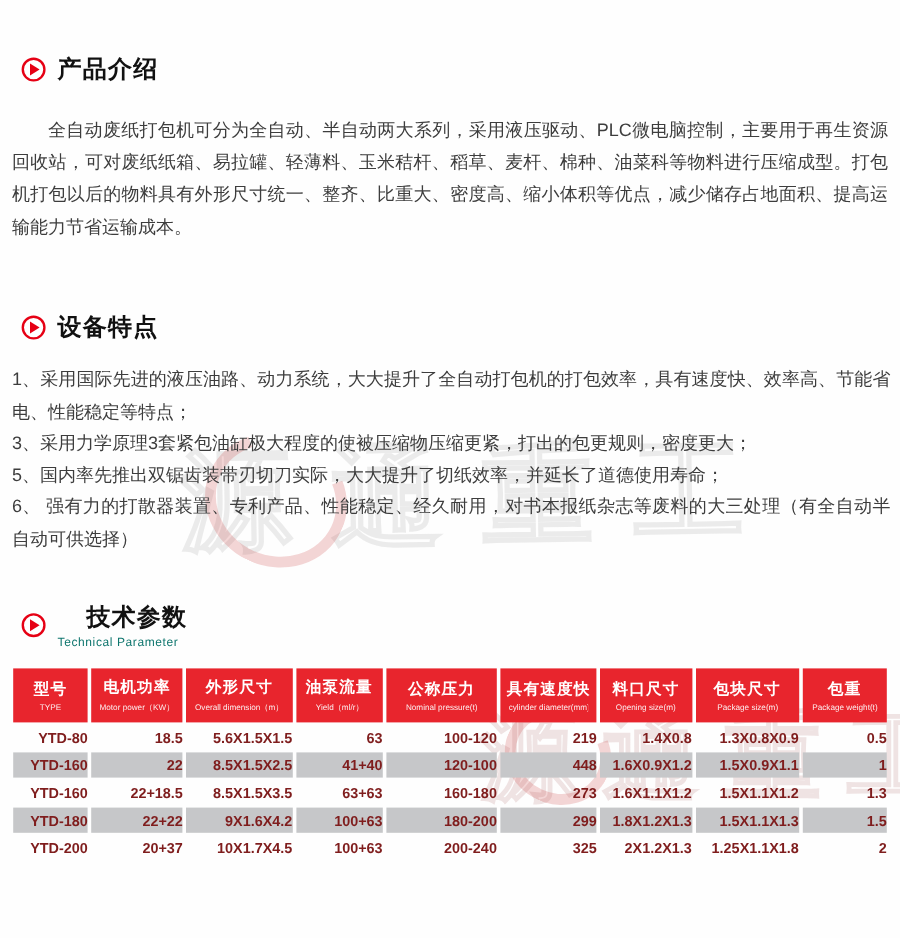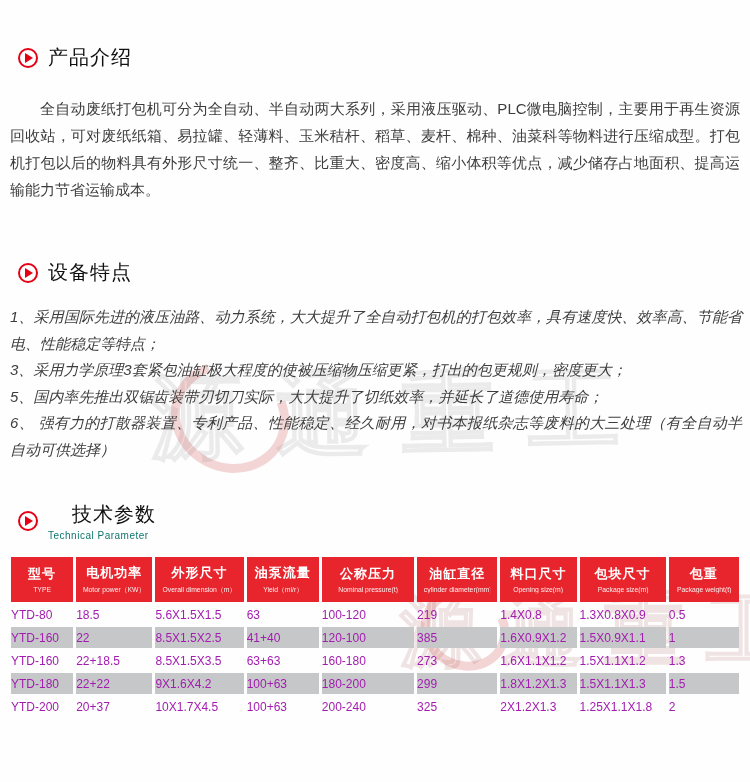--- a/index.html
+++ b/index.html
@@ -6,30 +6,30 @@
   html,body { width:750px; height:782px; background:#ffffff; overflow:hidden;
     font-family:"Liberation Sans","DejaVu Sans",sans-serif; }
   .page { position:relative; width:750px; height:782px; background:#fefefe; padding-top:44px; }
 
   
   .sec-header { display:flex; align-items:center; gap:10px; margin-left:18px; }
   .play-icon { flex:0 0 auto; width:20px; height:20px; border:2px solid #e60014;
     border-radius:50%; display:inline-flex; align-items:center; justify-content:center; background:#fff; }
   .play-icon .tri { width:0; height:0; border-left:8px solid #e60014;
     border-top:5px solid transparent; border-bottom:5px solid transparent; margin-left:2px; }
-  .sec-title { font-size:20px; font-weight:normal; color:#111; letter-spacing:1px; }
+  .sec-title { font-size:20px; font-weight:bold; color:#111; letter-spacing:1px; }
   .sec-sub { font-size:10px; color:#0f766e; margin-top:2px; letter-spacing:0.5px; }
 
   
   .intro-text { margin:24px 10px 10px 10px; font-size:15px; line-height:27px; color:#3d3d3d;
     text-indent:2em; text-align:justify; }
 
   
   .features-wrap { margin-top:56px; }
-  .feature-list { margin:18px 8px 0 10px; position:relative; z-index:2;font-style:italic; }
+  .feature-list { margin:18px 8px 0 10px; position:relative; z-index:2; }
   .feature-item { font-size:15px; line-height:26.5px; color:#3d3d3d; text-align:justify; }
 
   
   .watermark { position:absolute; z-index:1; pointer-events:none; white-space:nowrap;
     font-size:92px; font-weight:bold; letter-spacing:34px; color:transparent;
     -webkit-text-stroke:1.5px rgba(175,175,175,0.42); opacity:0.55; }
   .wm1 { top:352px; left:150px; transform:rotate(-1deg); }
   .wm2 { top:578px; left:400px; font-size:80px; letter-spacing:22px;
     -webkit-text-stroke:1.5px rgba(185,130,130,0.40); }
   .wm-swirl { position:absolute; z-index:1; pointer-events:none; width:120px; height:110px;
@@ -43,22 +43,22 @@
   .spec-table { width:734px; margin:14px 8px 0 8px; border-collapse:separate;
     border-spacing:3px 2px; table-layout:fixed; position:relative; z-index:2; }
   .spec-table col.c1{width:62px}.spec-table col.c2{width:76px}.spec-table col.c3{width:88px}
   .spec-table col.c4{width:72px}.spec-table col.c5{width:92px}.spec-table col.c6{width:80px}
   .spec-table col.c7{width:76px}.spec-table col.c8{width:86px}.spec-table col.c9{width:70px}
   .spec-table th { background:#e8252d; color:#fff; height:45px; vertical-align:middle;
     padding:3px 1px; font-weight:normal; }
   .h-zh { font-size:13px; font-weight:bold; letter-spacing:1px; }
   .h-en { font-size:8px; opacity:0.92; margin-top:2px; white-space:nowrap; overflow:hidden;
     transform:scale(0.85); }
-  .spec-table td { text-align:left; font-size:12px; color:#a21caf; height:21px;
-    background:transparent; }
+  .spec-table td { text-align:right; font-size:12px; color:#7f1d1d; height:21px;
+    background:transparent;font-weight:bold; }
   .spec-table tr.stripe td { background:#c6c7c9; }
 </style>
 </head>
 <body>
 
 <div class="page">
 
   <div class="sec-header">
     <span class="play-icon">
         <span class="tri"></span>
@@ -126,21 +126,21 @@
             </th>
             <th>
               <div class="h-zh">油泵流量</div>
               <div class="h-en">Yield（ml/r）</div>
             </th>
             <th>
               <div class="h-zh">公称压力</div>
               <div class="h-en">Nominal pressure(t)</div>
             </th>
             <th>
-              <div class="h-zh">油缸直径</div>
+              <div class="h-zh">具有速度快</div>
               <div class="h-en">cylinder diameter(mm)</div>
             </th>
             <th>
               <div class="h-zh">料口尺寸</div>
               <div class="h-en">Opening size(m)</div>
             </th>
             <th>
               <div class="h-zh">包块尺寸</div>
               <div class="h-en">Package size(m)</div>
             </th>
@@ -161,21 +161,21 @@
             <td>1.4X0.8</td>
             <td>1.3X0.8X0.9</td>
             <td>0.5</td>
           </tr>
           <tr class="stripe">
             <td>YTD-160</td>
             <td>22</td>
             <td>8.5X1.5X2.5</td>
             <td>41+40</td>
             <td>120-100</td>
-            <td>385</td>
+            <td>448</td>
             <td>1.6X0.9X1.2</td>
             <td>1.5X0.9X1.1</td>
             <td>1</td>
           </tr>
           <tr>
             <td>YTD-160</td>
             <td>22+18.5</td>
             <td>8.5X1.5X3.5</td>
             <td>63+63</td>
             <td>160-180</td>

